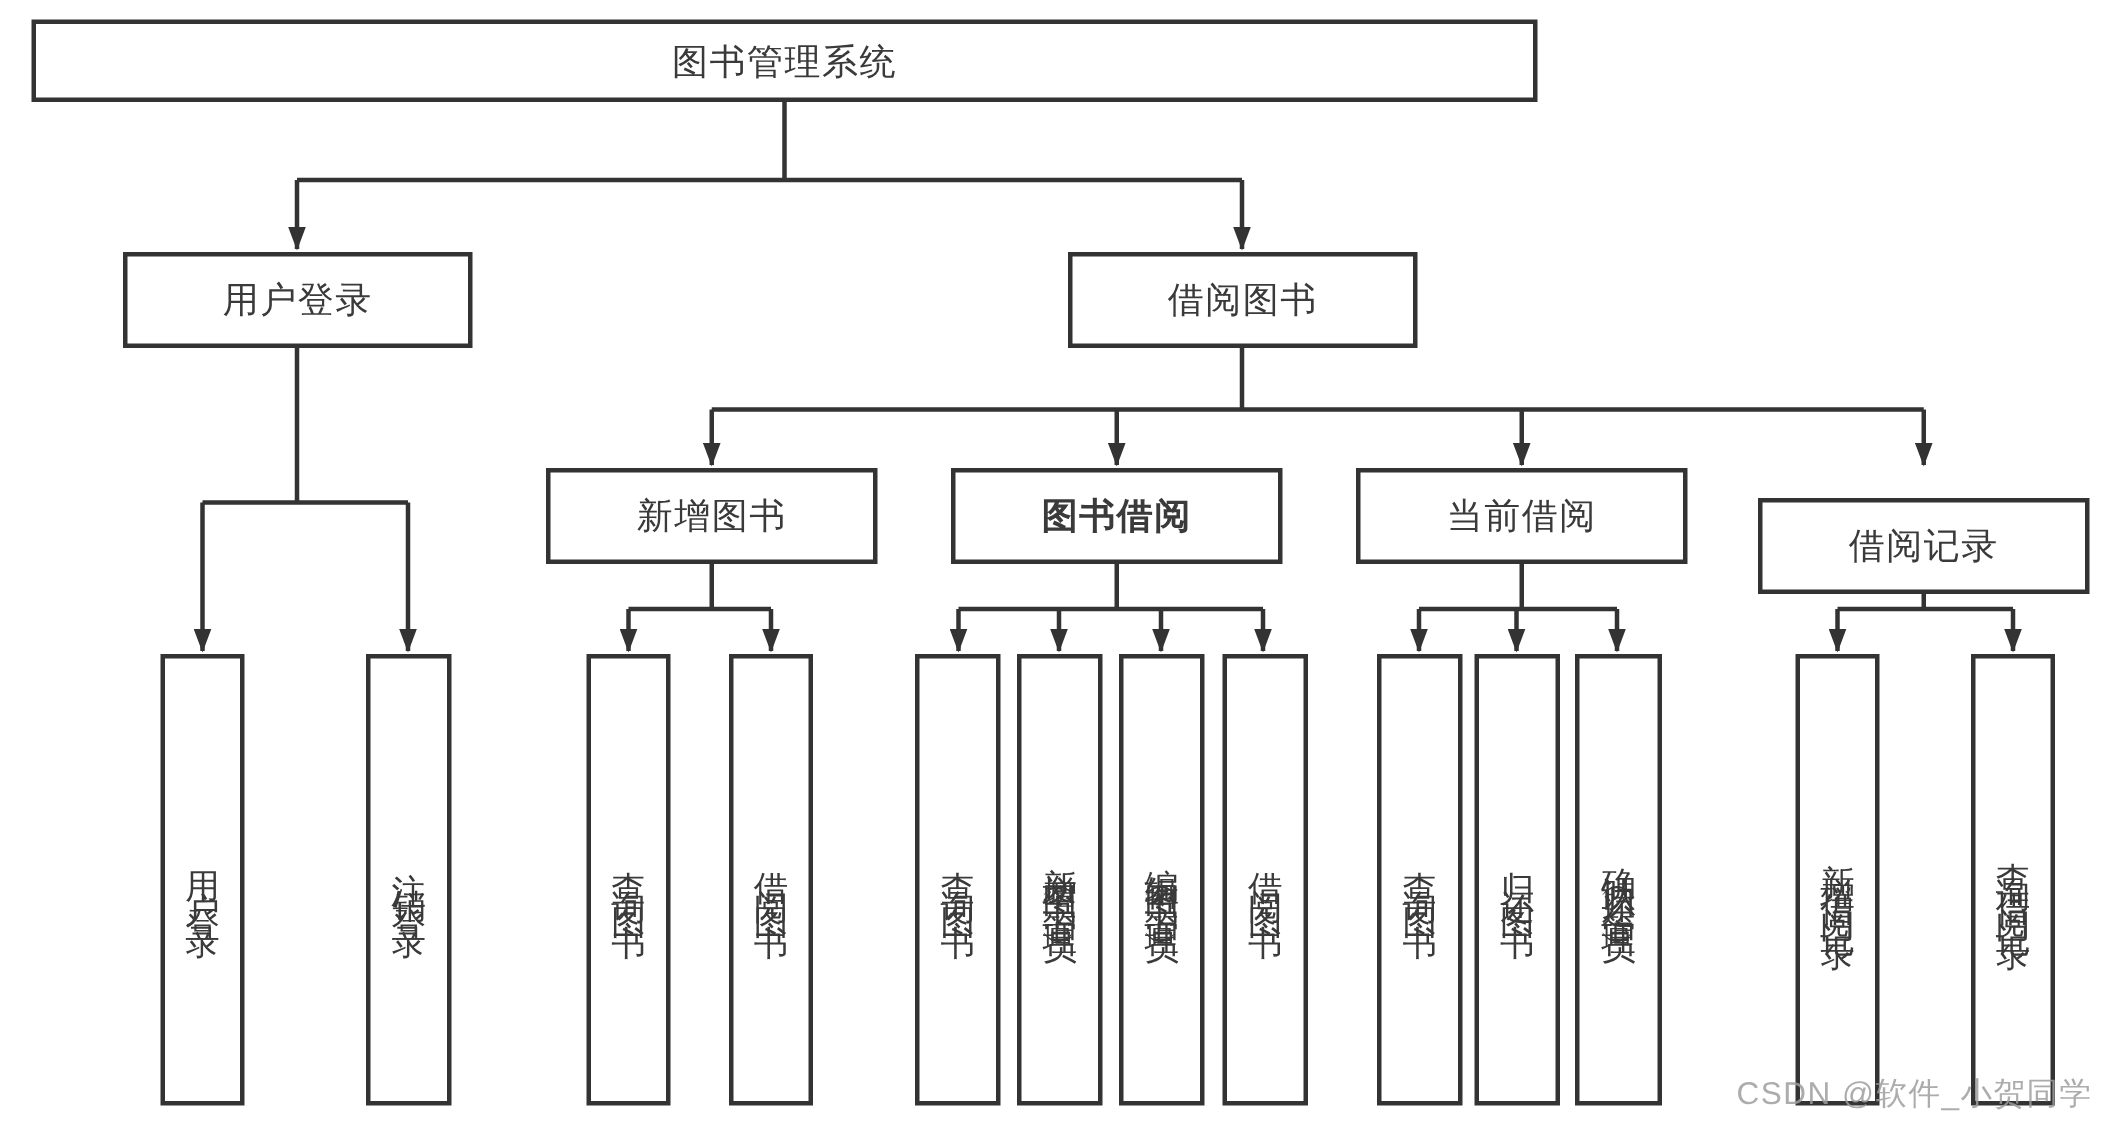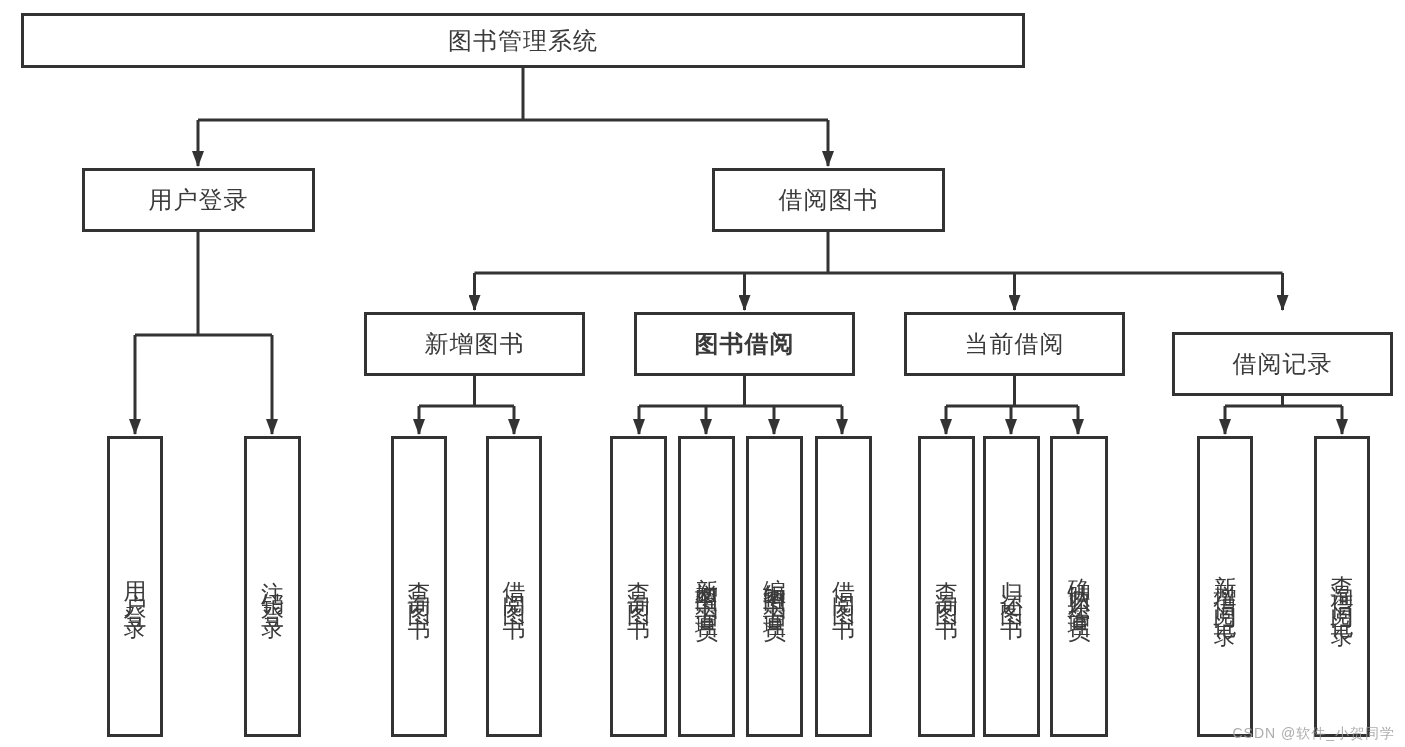--- a/index.html
+++ b/index.html
@@ -38,21 +38,21 @@
     letter-spacing: 12px;
     line-height: 1;
     white-space: nowrap;
   }
   .node.v span.mid  { letter-spacing: 10px; }
   .node.v span.long { letter-spacing: 6px; }
   #watermark {
     position: absolute;
     right: 10px;
     bottom: 4px;
-    font-size: 14px;
+    font-size: 21px;
     color: rgba(158, 158, 158, 0.85);
     letter-spacing: 1px;
     white-space: nowrap;
     z-index: 5;
   }
 </style>
 </head>
 <body>
 
 <div id="diagram">

